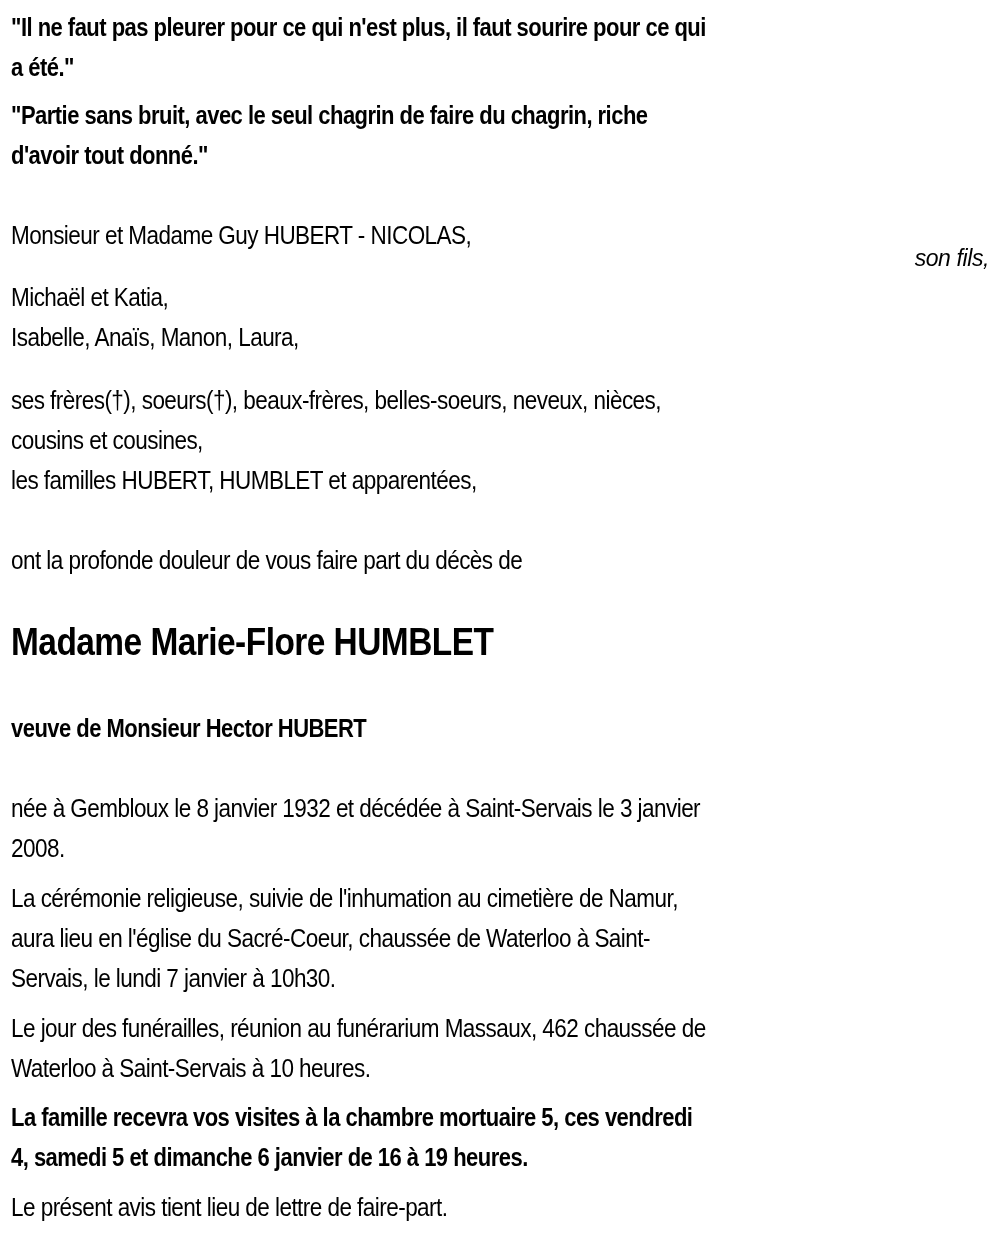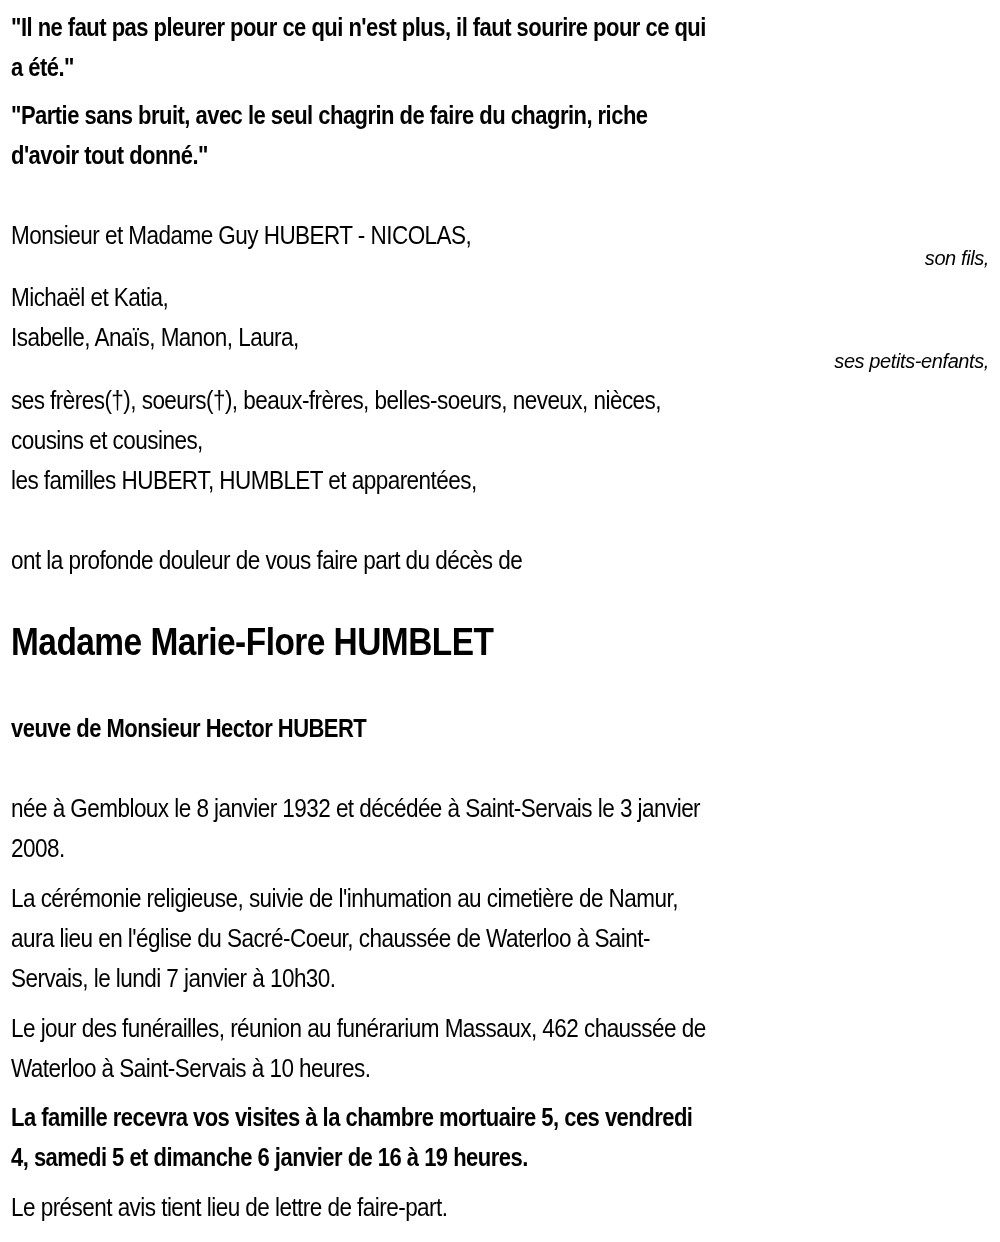--- a/index.html
+++ b/index.html
@@ -26,21 +26,21 @@
       font-size: 25px;
       line-height: 40px;
       letter-spacing: -0.6px;
       transform-origin: left center;
     }
     .bold { font-weight: bold; }
     .right {
       position: absolute;
       right: 11px;
       white-space: nowrap;
-      font-size: 20px;
+      font-size: 23px;
       font-style: italic;
       letter-spacing: -0.4px;
       line-height: 30px;
       transform-origin: right center;
     }
     .title {
       position: absolute;
       left: 11px;
       white-space: nowrap;
       font-size: 38px;
@@ -60,21 +60,20 @@
   <div class="line bold cond-b" style="top:7px;">"Il ne faut pas pleurer pour ce qui n'est plus, il faut sourire pour ce qui</div>
   <div class="line bold cond-b" style="top:47px;">a été."</div>
   <div class="line bold cond-b" style="top:95px;">"Partie sans bruit, avec le seul chagrin de faire du chagrin, riche</div>
   <div class="line bold cond-b" style="top:135px;">d'avoir tout donné."</div>
 
   <div class="line cond" style="top:215px;">Monsieur et Madame Guy HUBERT - NICOLAS,</div>
   <div class="right" style="top:243px;">son fils,</div>
 
   <div class="line cond" style="top:277px;">Michaël et Katia,</div>
   <div class="line cond" style="top:317px;">Isabelle, Anaïs, Manon, Laura,</div>
-  <div class="right" style="top:346px;">ses petits-enfants,</div>
 
   <div class="line cond" style="top:380px;">ses frères(†), soeurs(†), beaux-frères, belles-soeurs, neveux, nièces,</div>
   <div class="line cond" style="top:420px;">cousins et cousines,</div>
   <div class="line cond" style="top:460px;">les familles HUBERT, HUMBLET et apparentées,</div>
 
   <div class="line cond" style="top:540px;">ont la profonde douleur de vous faire part du décès de</div>
 
   <div class="title cond-b" style="top:617px;">Madame Marie-Flore HUMBLET</div>
   <div class="line bold cond-b" style="top:708px;">veuve de Monsieur Hector HUBERT</div>
 

